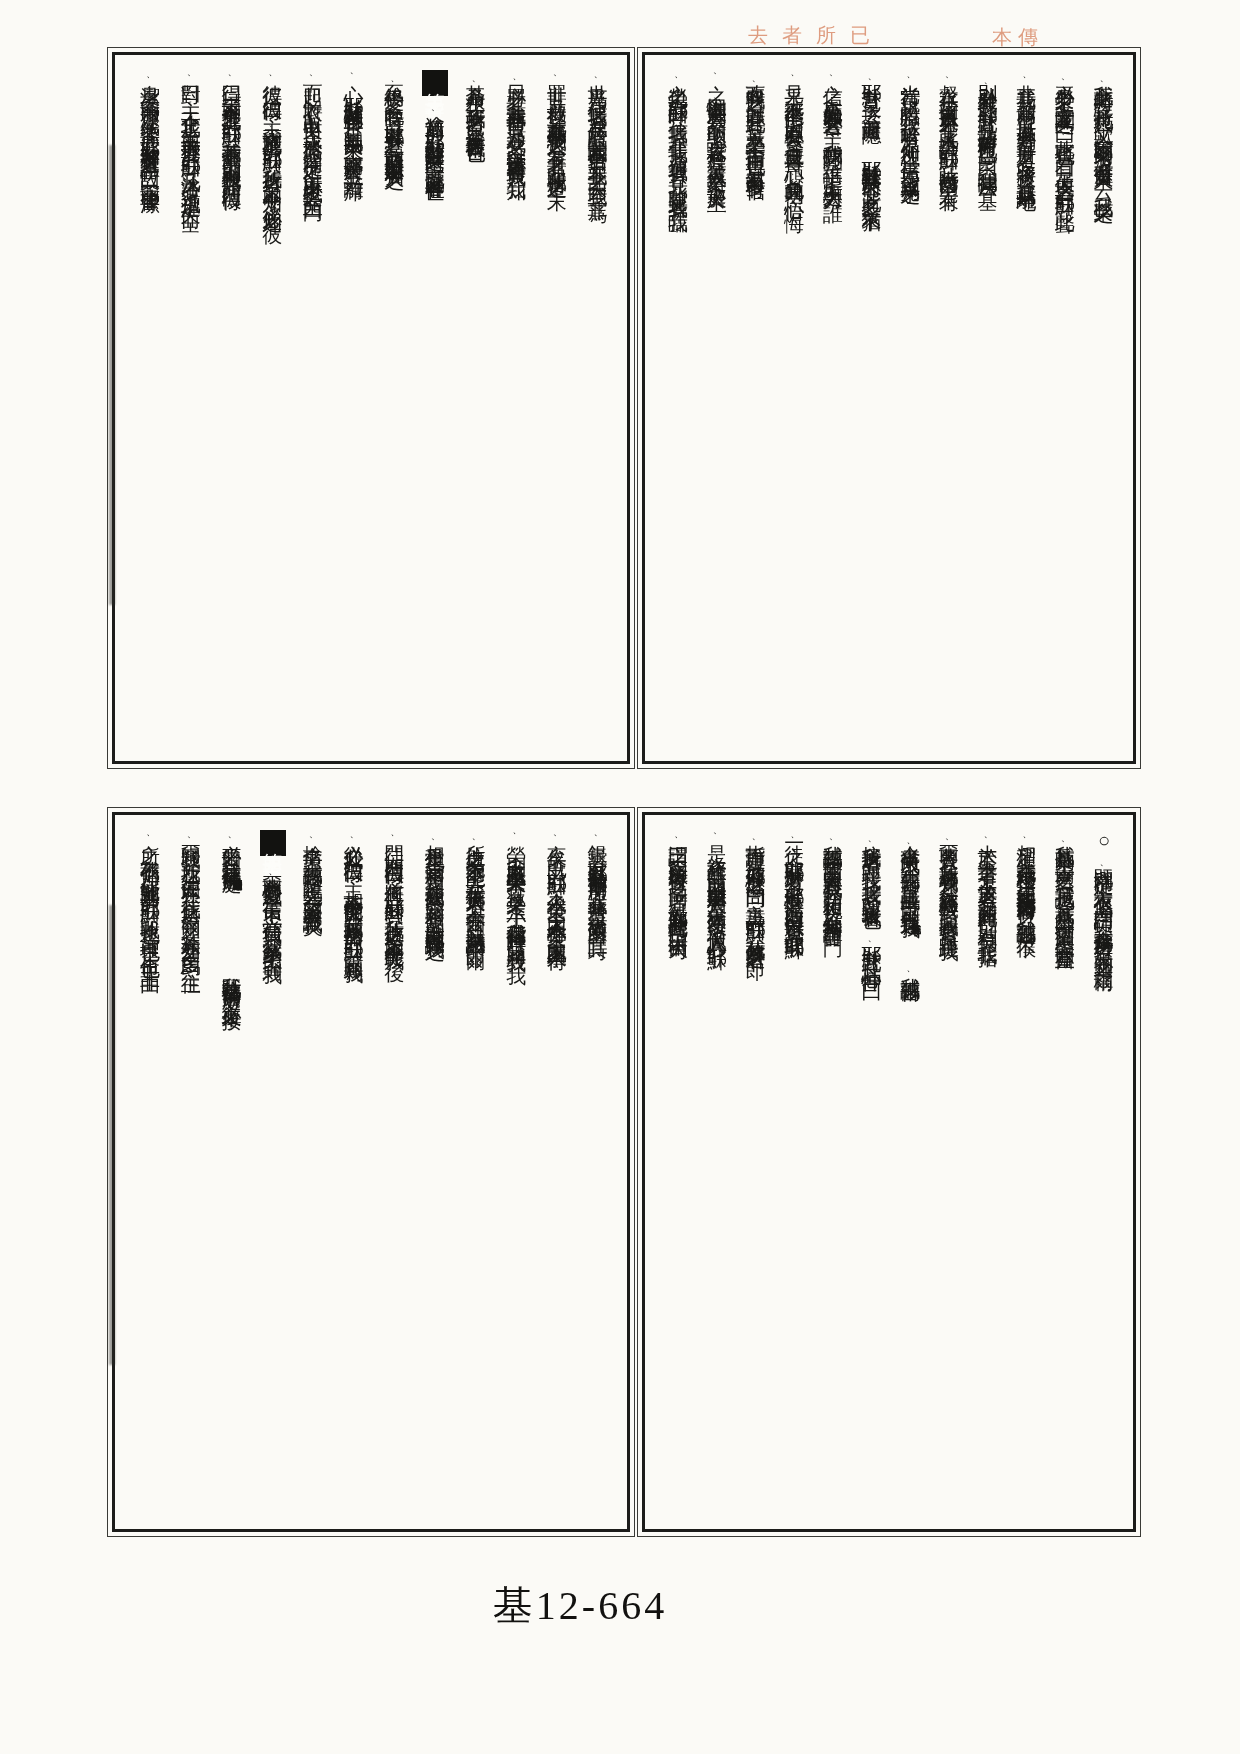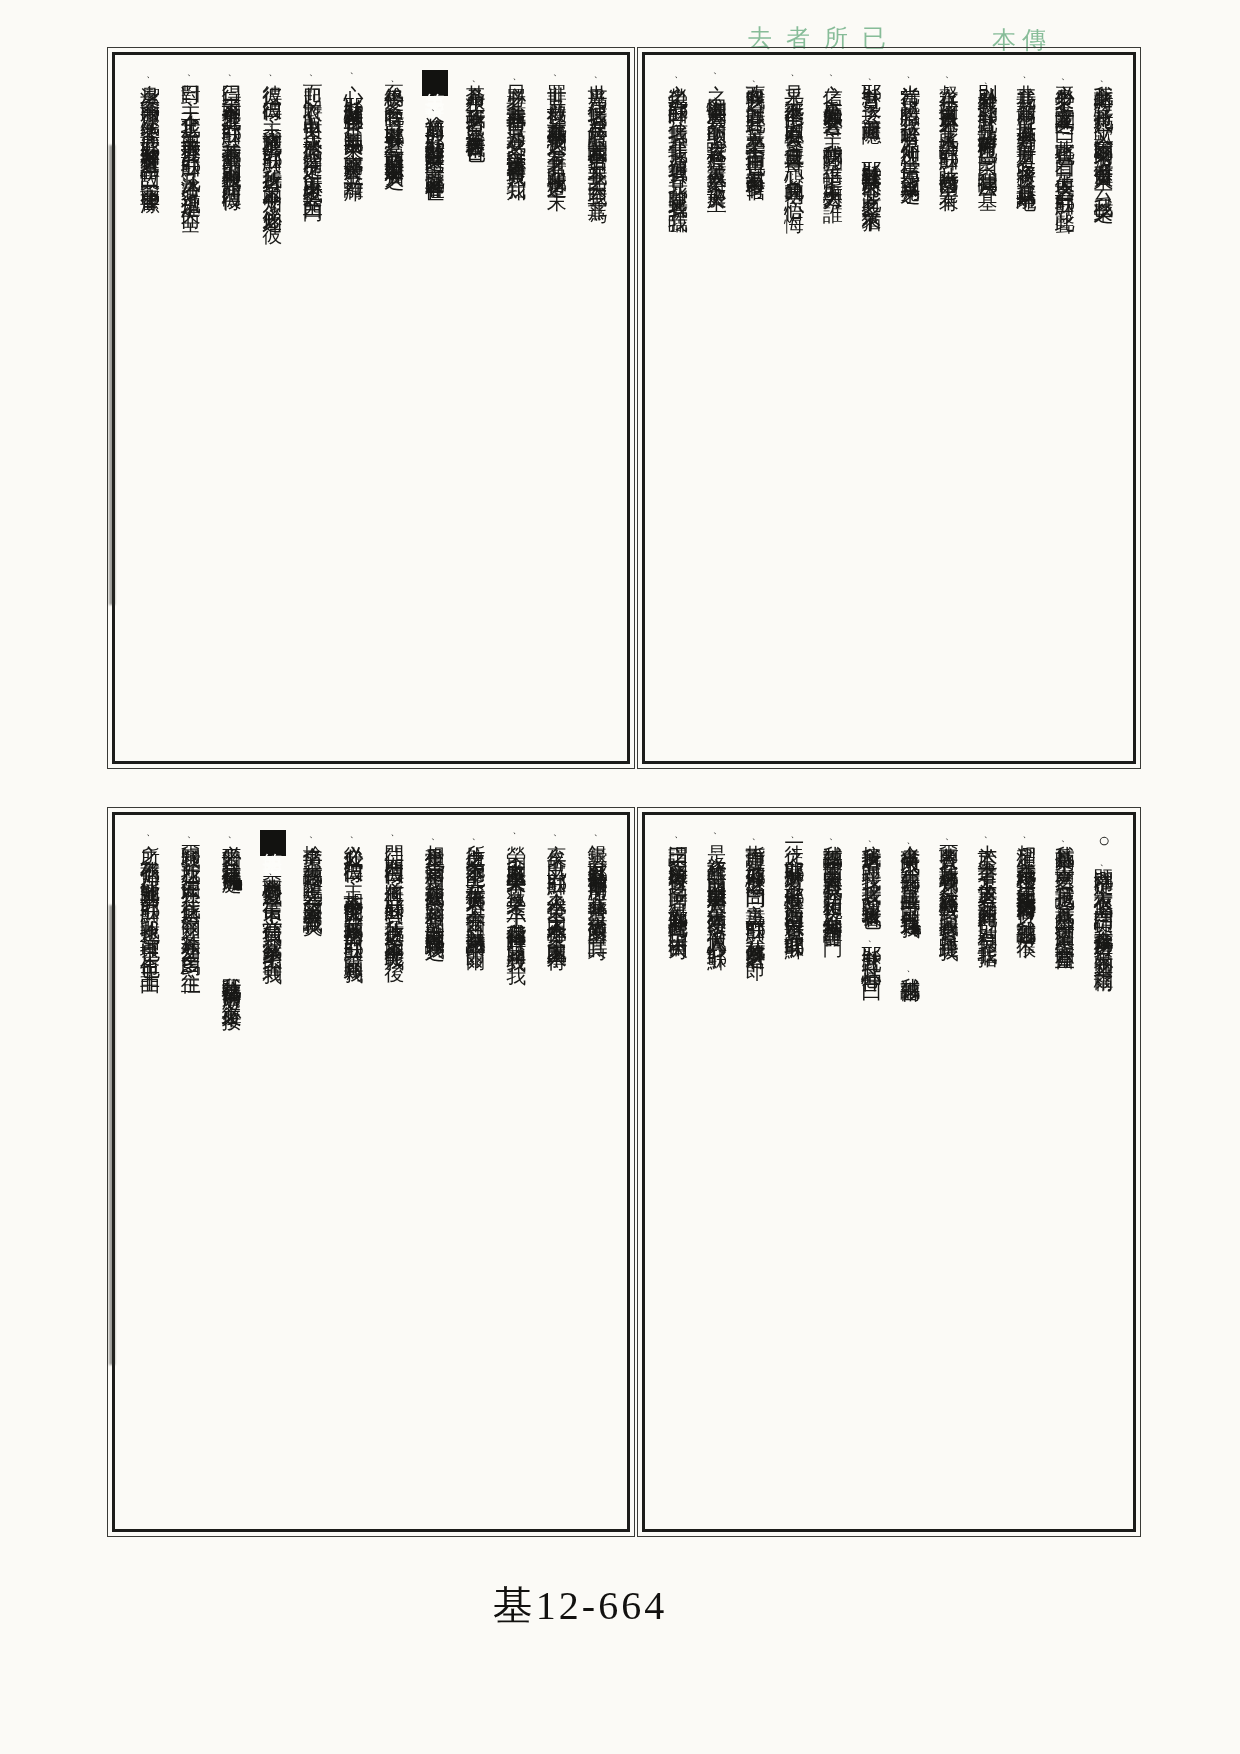--- a/index.html
+++ b/index.html
@@ -5,21 +5,21 @@
   html,body{margin:0;padding:0;}
   body{
     width:1240px;height:1754px;position:relative;
     background:#fbfaf6;
     font-family:"Liberation Serif","DejaVu Serif",serif;
     overflow:hidden;
   }
   .page{position:absolute;inset:0;}
   
   .header-smudge{position:absolute;top:20px;left:0;width:1240px;height:30px;}
-  .smudge{position:absolute;font-size:24px;color:#15803d;opacity:.5;
+  .smudge{position:absolute;font-size:20px;color:#c2410c;opacity:.5;
     filter:blur(.7px);letter-spacing:14px;}
   .smudge.s0{left:748px;top:2px;}
   .smudge.s1{left:992px;top:4px;letter-spacing:6px;font-family:Liberation Mono, monospace;}
   
   .vbox{
     position:absolute;background:#fbfaf6;
     border:3px solid #1c1c1a;outline:1px solid #3a3a36;outline-offset:4px;
     box-sizing:border-box;
   }
   .vbox.tl{left:112px;top:52px;width:518px;height:712px;}

